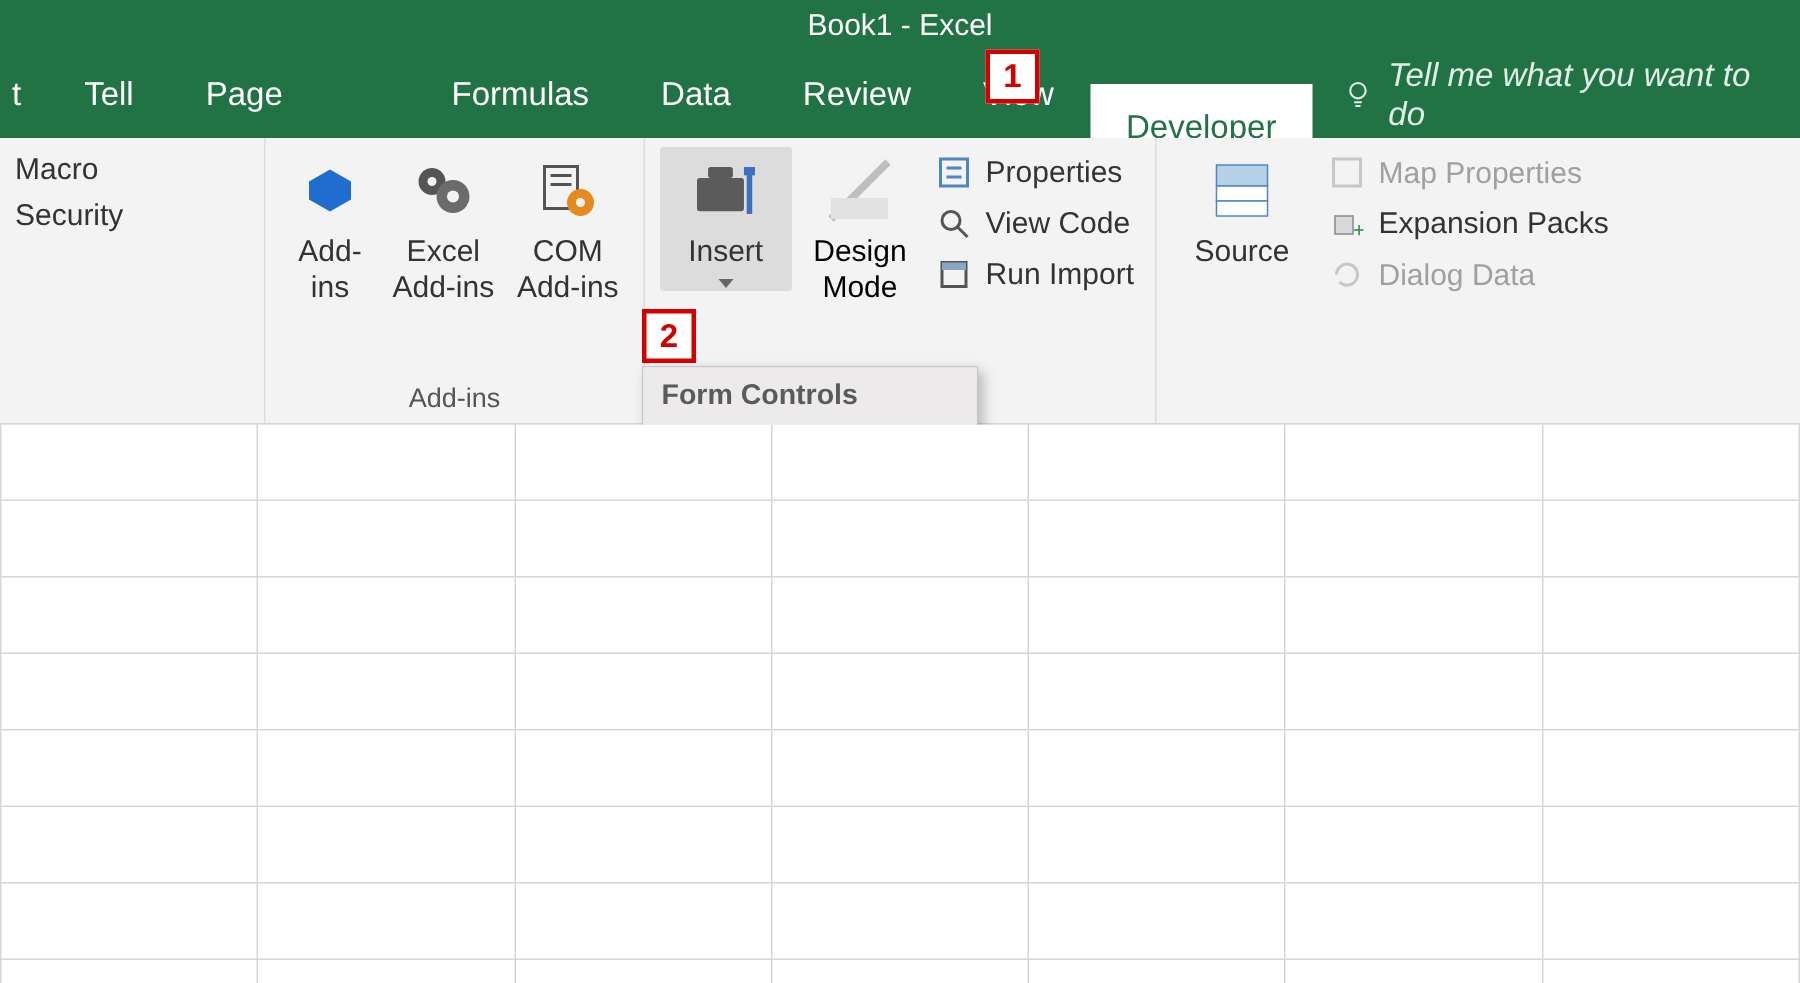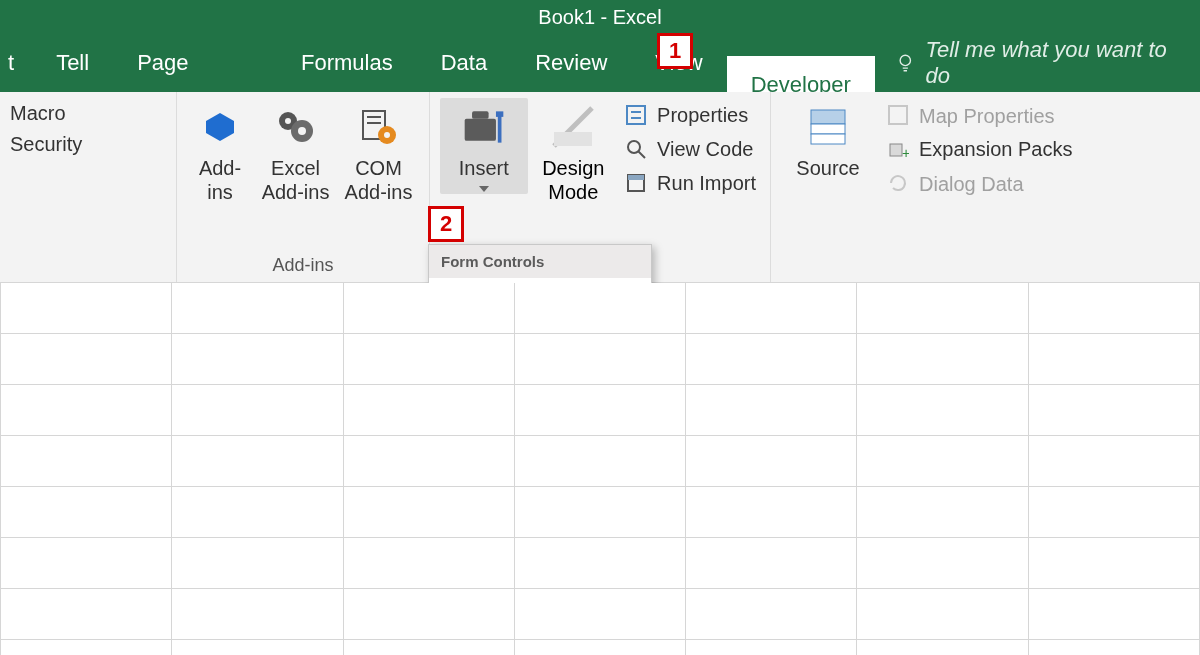--- a/index.html
+++ b/index.html
@@ -18,21 +18,21 @@
   .stack .row{display:flex;align-items:center;gap:8px;font-size:20px;color:#333;white-space:nowrap;}
   .bigbtn{display:flex;flex-direction:column;align-items:center;justify-content:flex-start;width:90px;padding:6px 4px 2px 4px;font-size:20px;text-align:center;cursor:pointer;border-radius:2px;}
   .bigbtn .lbl{margin-top:6px;line-height:24px;}
   .bigbtn.sel{background:#dcdcdc;}
   .bigbtn.dim{color:#000000;}
   .iconbox{width:46px;height:46px;display:flex;align-items:center;justify-content:center;}
   .row .ic{width:26px;height:26px;display:flex;align-items:center;justify-content:center;}
   .row.dim{color:#a0a0a0;align-items:flex-end;}
   .callout{position:absolute;border:3px solid #d40000;background:#fff;color:#d40000;font-weight:700;font-size:22px;width:30px;height:30px;display:flex;align-items:center;justify-content:center;z-index:30;}
   .dropdown{position:absolute;background:#fff;border:1px solid #c8c8c8;box-shadow:3px 3px 8px rgba(0,0,0,.25);z-index:20;}
-  .dropdown .hdr{background:#eceaea;font-weight:600;font-size:15px;color:#5b5b5b;padding:8px 12px;}
+  .dropdown .hdr{background:#eceaea;font-weight:600;font-size:19px;color:#5b5b5b;padding:8px 12px;}
   .dropdown .icons{display:flex;padding:6px 8px 10px 8px;gap:10px;}
   .ctlicon{width:28px;height:28px;border:1px solid #b9b9b9;background:#fff;display:flex;align-items:center;justify-content:center;font-size:12px;color:#6d6d6d;cursor:pointer;}
   .ctlicon.sel{background:#dcdcdc;}
   .ctlicon.noframe{border:none;}
   
   .sheet{position:absolute;left:0;right:0;top:282px;bottom:0;}
   .sheet table{border-collapse:collapse;width:100%;height:100%;table-layout:fixed;}
   .sheet td{border:1px solid #d6d6d6;height:48px;}
   .arrow-down{width:0;height:0;border-left:5px solid transparent;border-right:5px solid transparent;border-top:6px solid #666;}
 </style>

